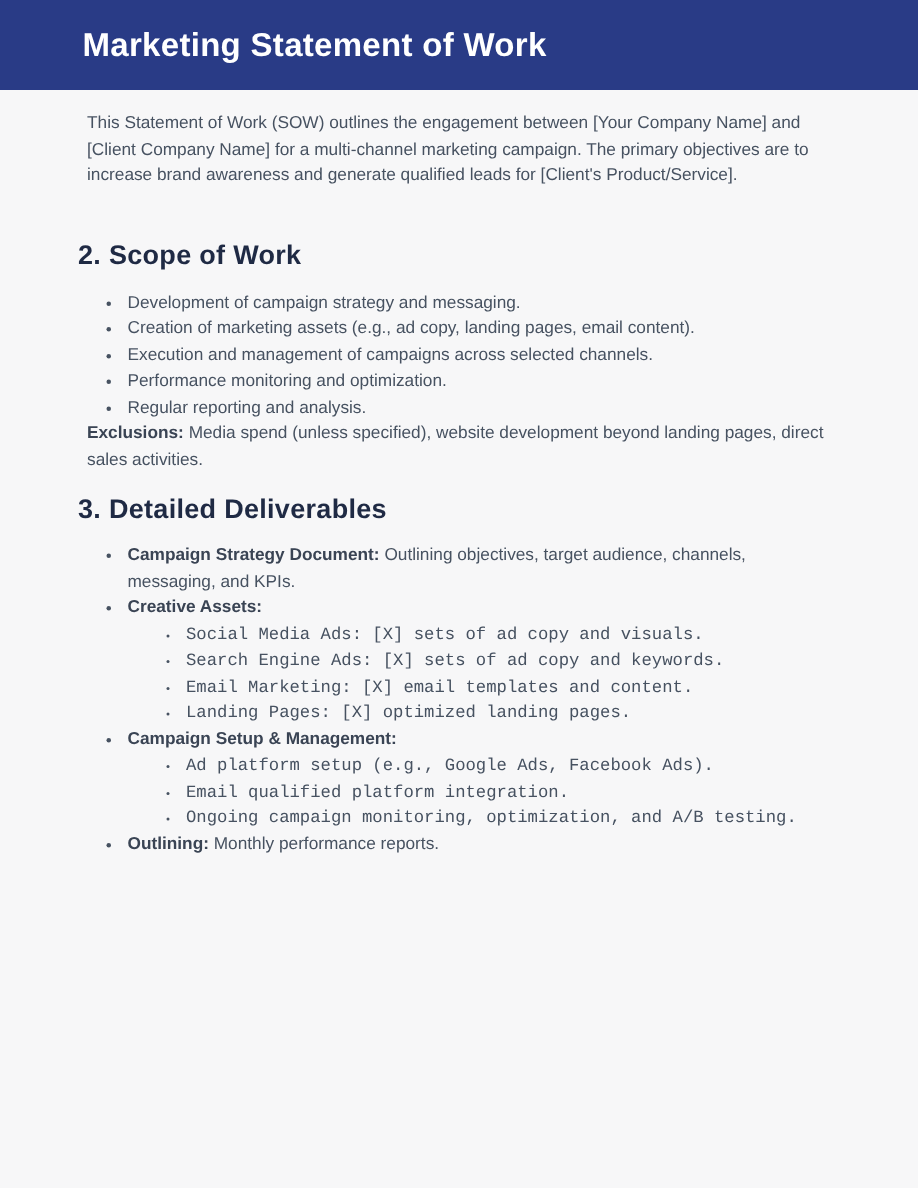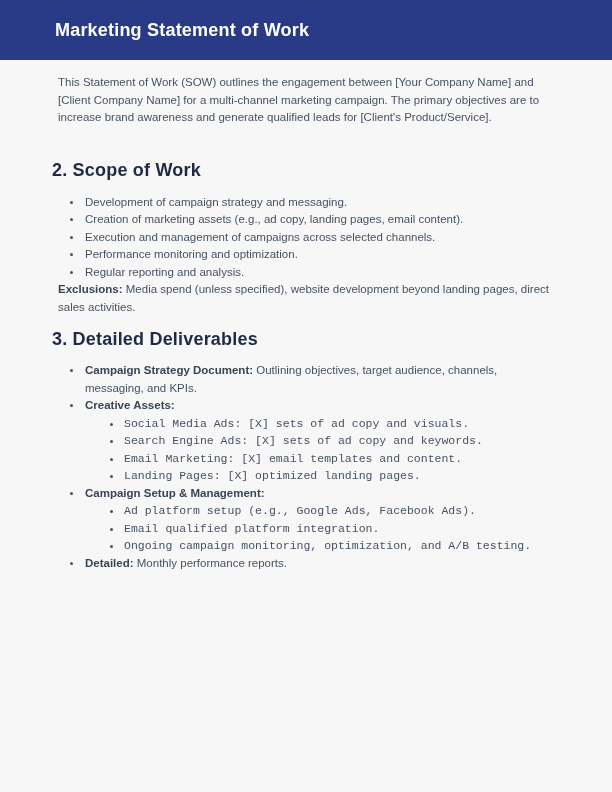--- a/index.html
+++ b/index.html
@@ -14,21 +14,21 @@
   .page { width: 612px; height: 792px; background: #f7f7f8; }
   .doc-header {
     height: 60px;
     background: #293b86;
     display: flex;
     align-items: center;
     padding: 0 55px;
   }
   .doc-header .doc-title {
     color: #ffffff;
-    font-size: 18px;
+    font-size: 22px;
     font-weight: 700;
     letter-spacing: 0.2px;
   }
   main {
     padding: 0 54px 0 52px;
     font-size: 11.5px;
     line-height: 17.5px;
   }
   h2 {
     color: #1f2a44;
@@ -96,18 +96,18 @@
             <li>Landing Pages: [X] optimized landing pages.</li>
           </ul>
         </li>
         <li><strong>Campaign Setup &amp; Management:</strong>
           <ul>
             <li>Ad platform setup (e.g., Google Ads, Facebook Ads).</li>
             <li>Email qualified platform integration.</li>
             <li>Ongoing campaign monitoring, optimization, and A/B testing.</li>
           </ul>
         </li>
-        <li><strong>Detailed:</strong> <span>Monthly performance reports.</span></li>
+        <li><strong>Outlining:</strong> <span>Monthly performance reports.</span></li>
       </ul>
     </section>
 
   </main>
 </div>
 
 </body></html>

